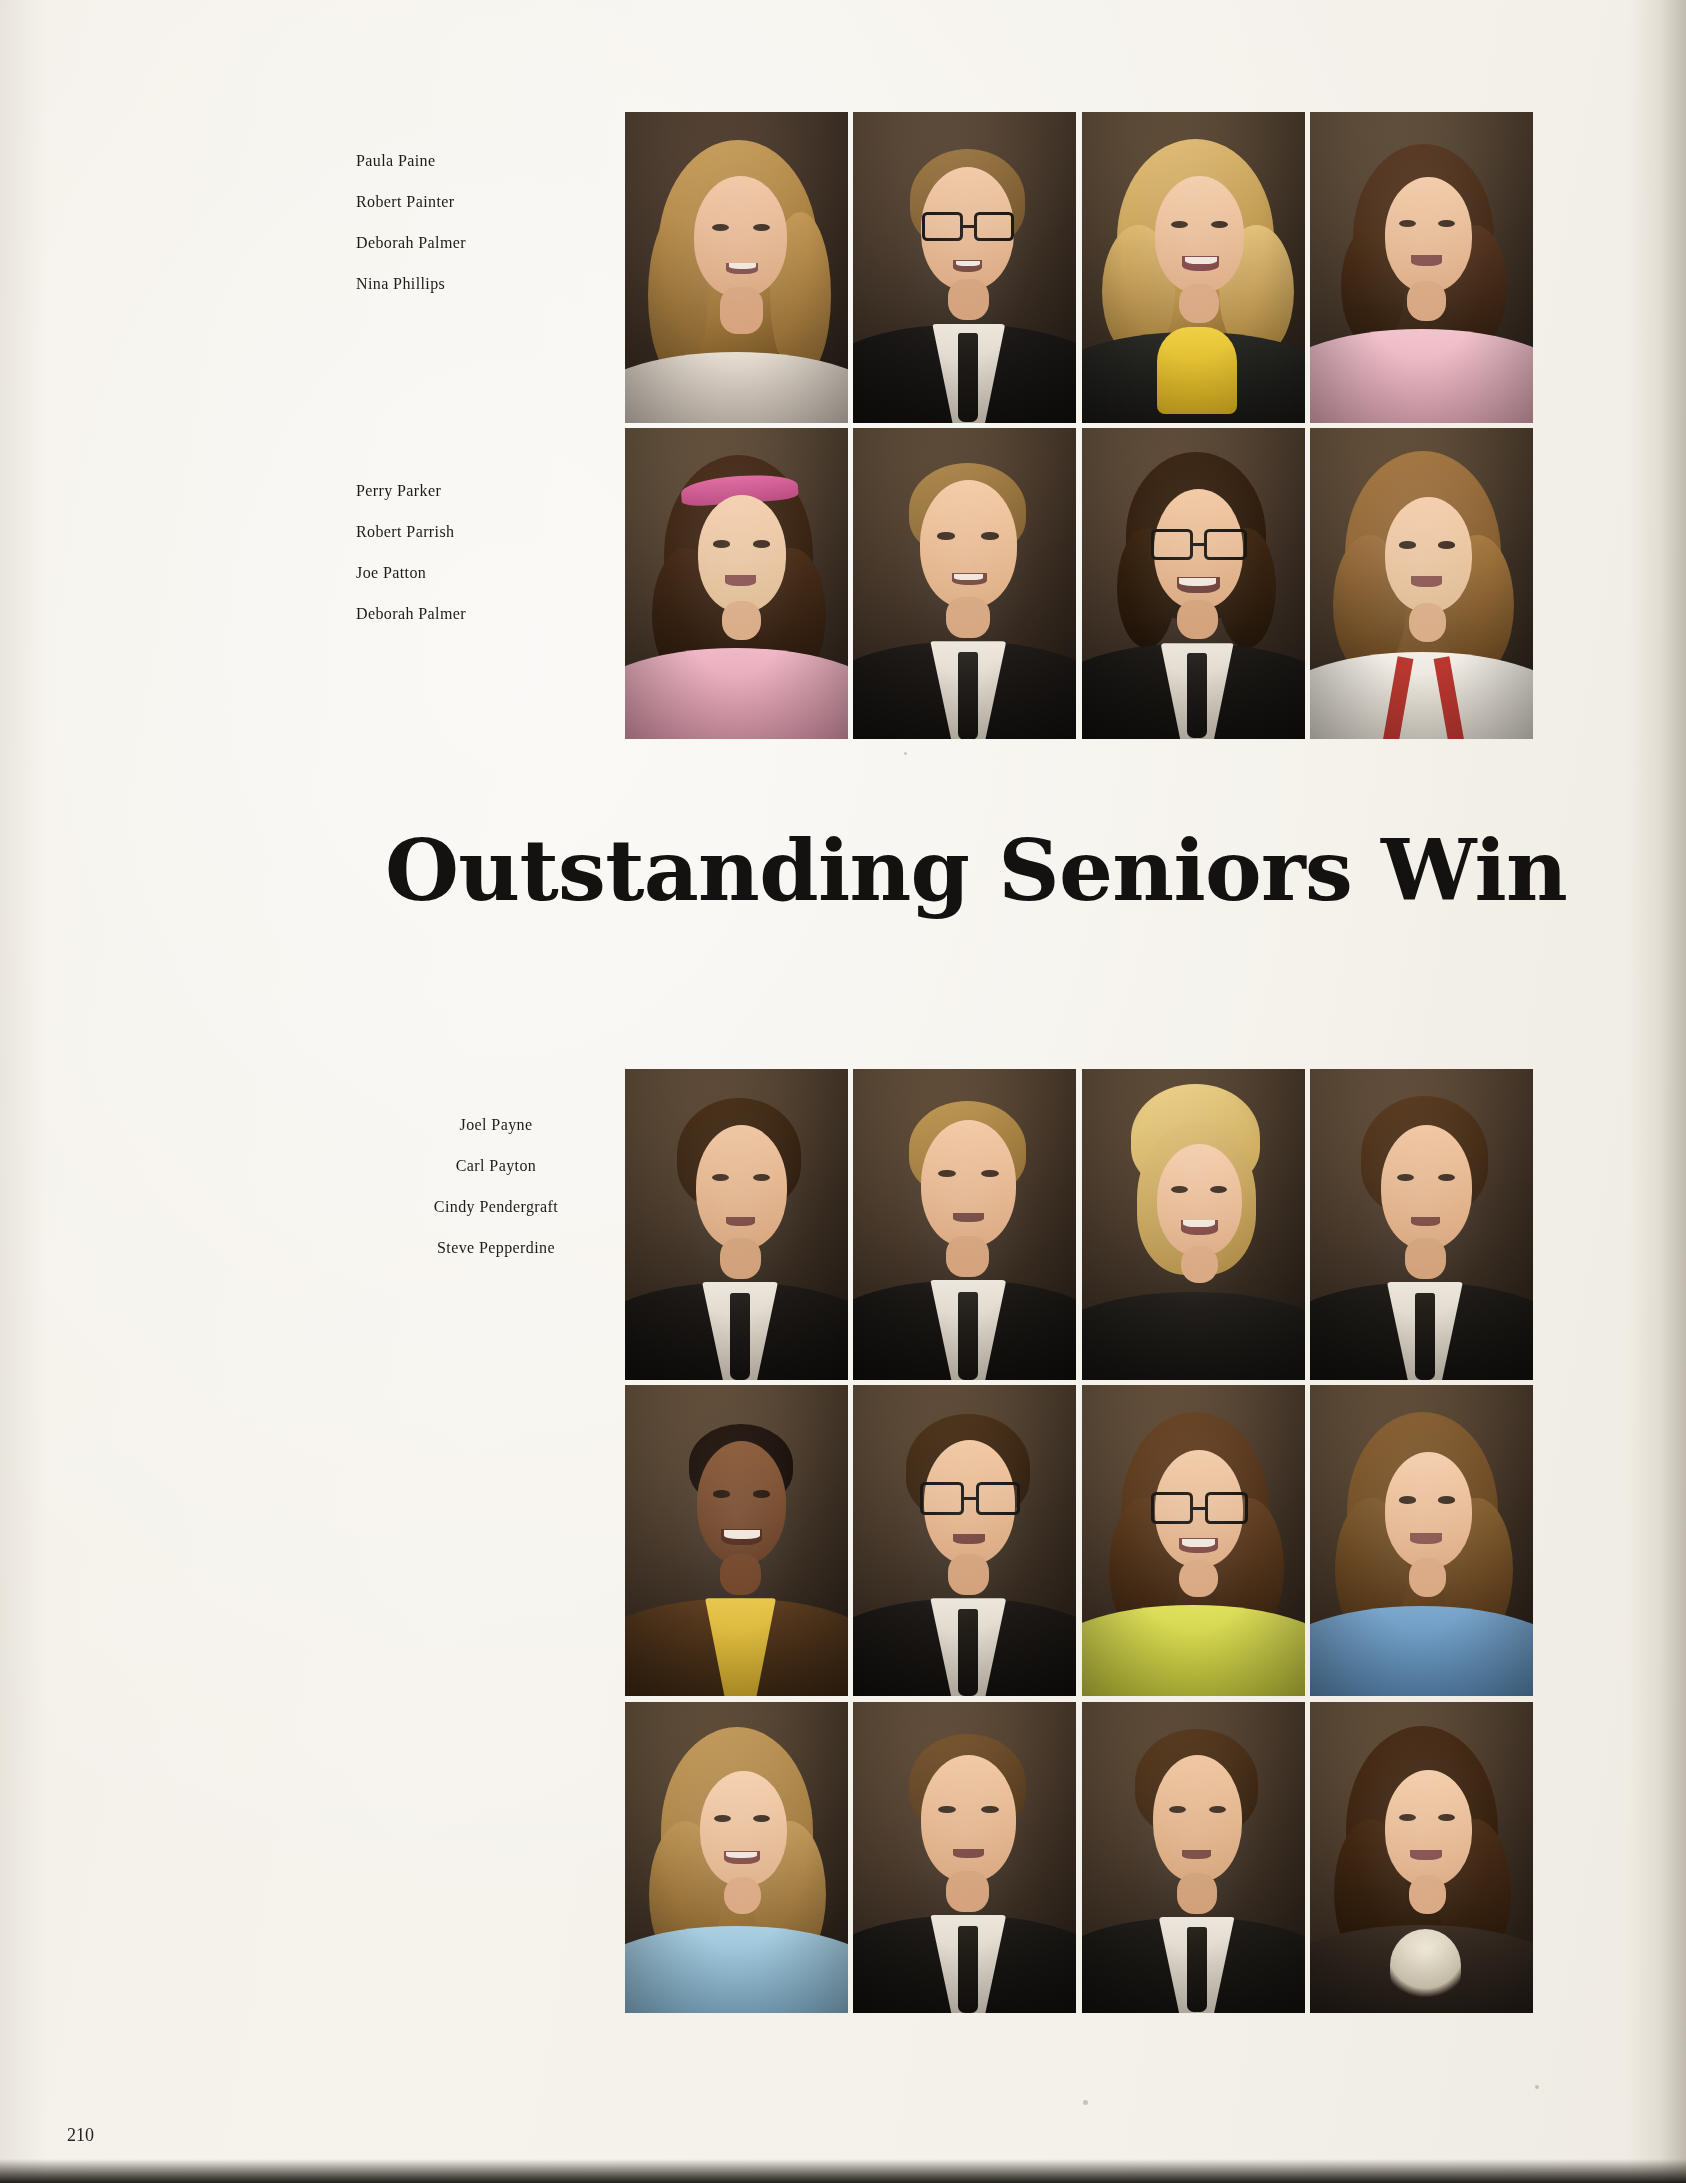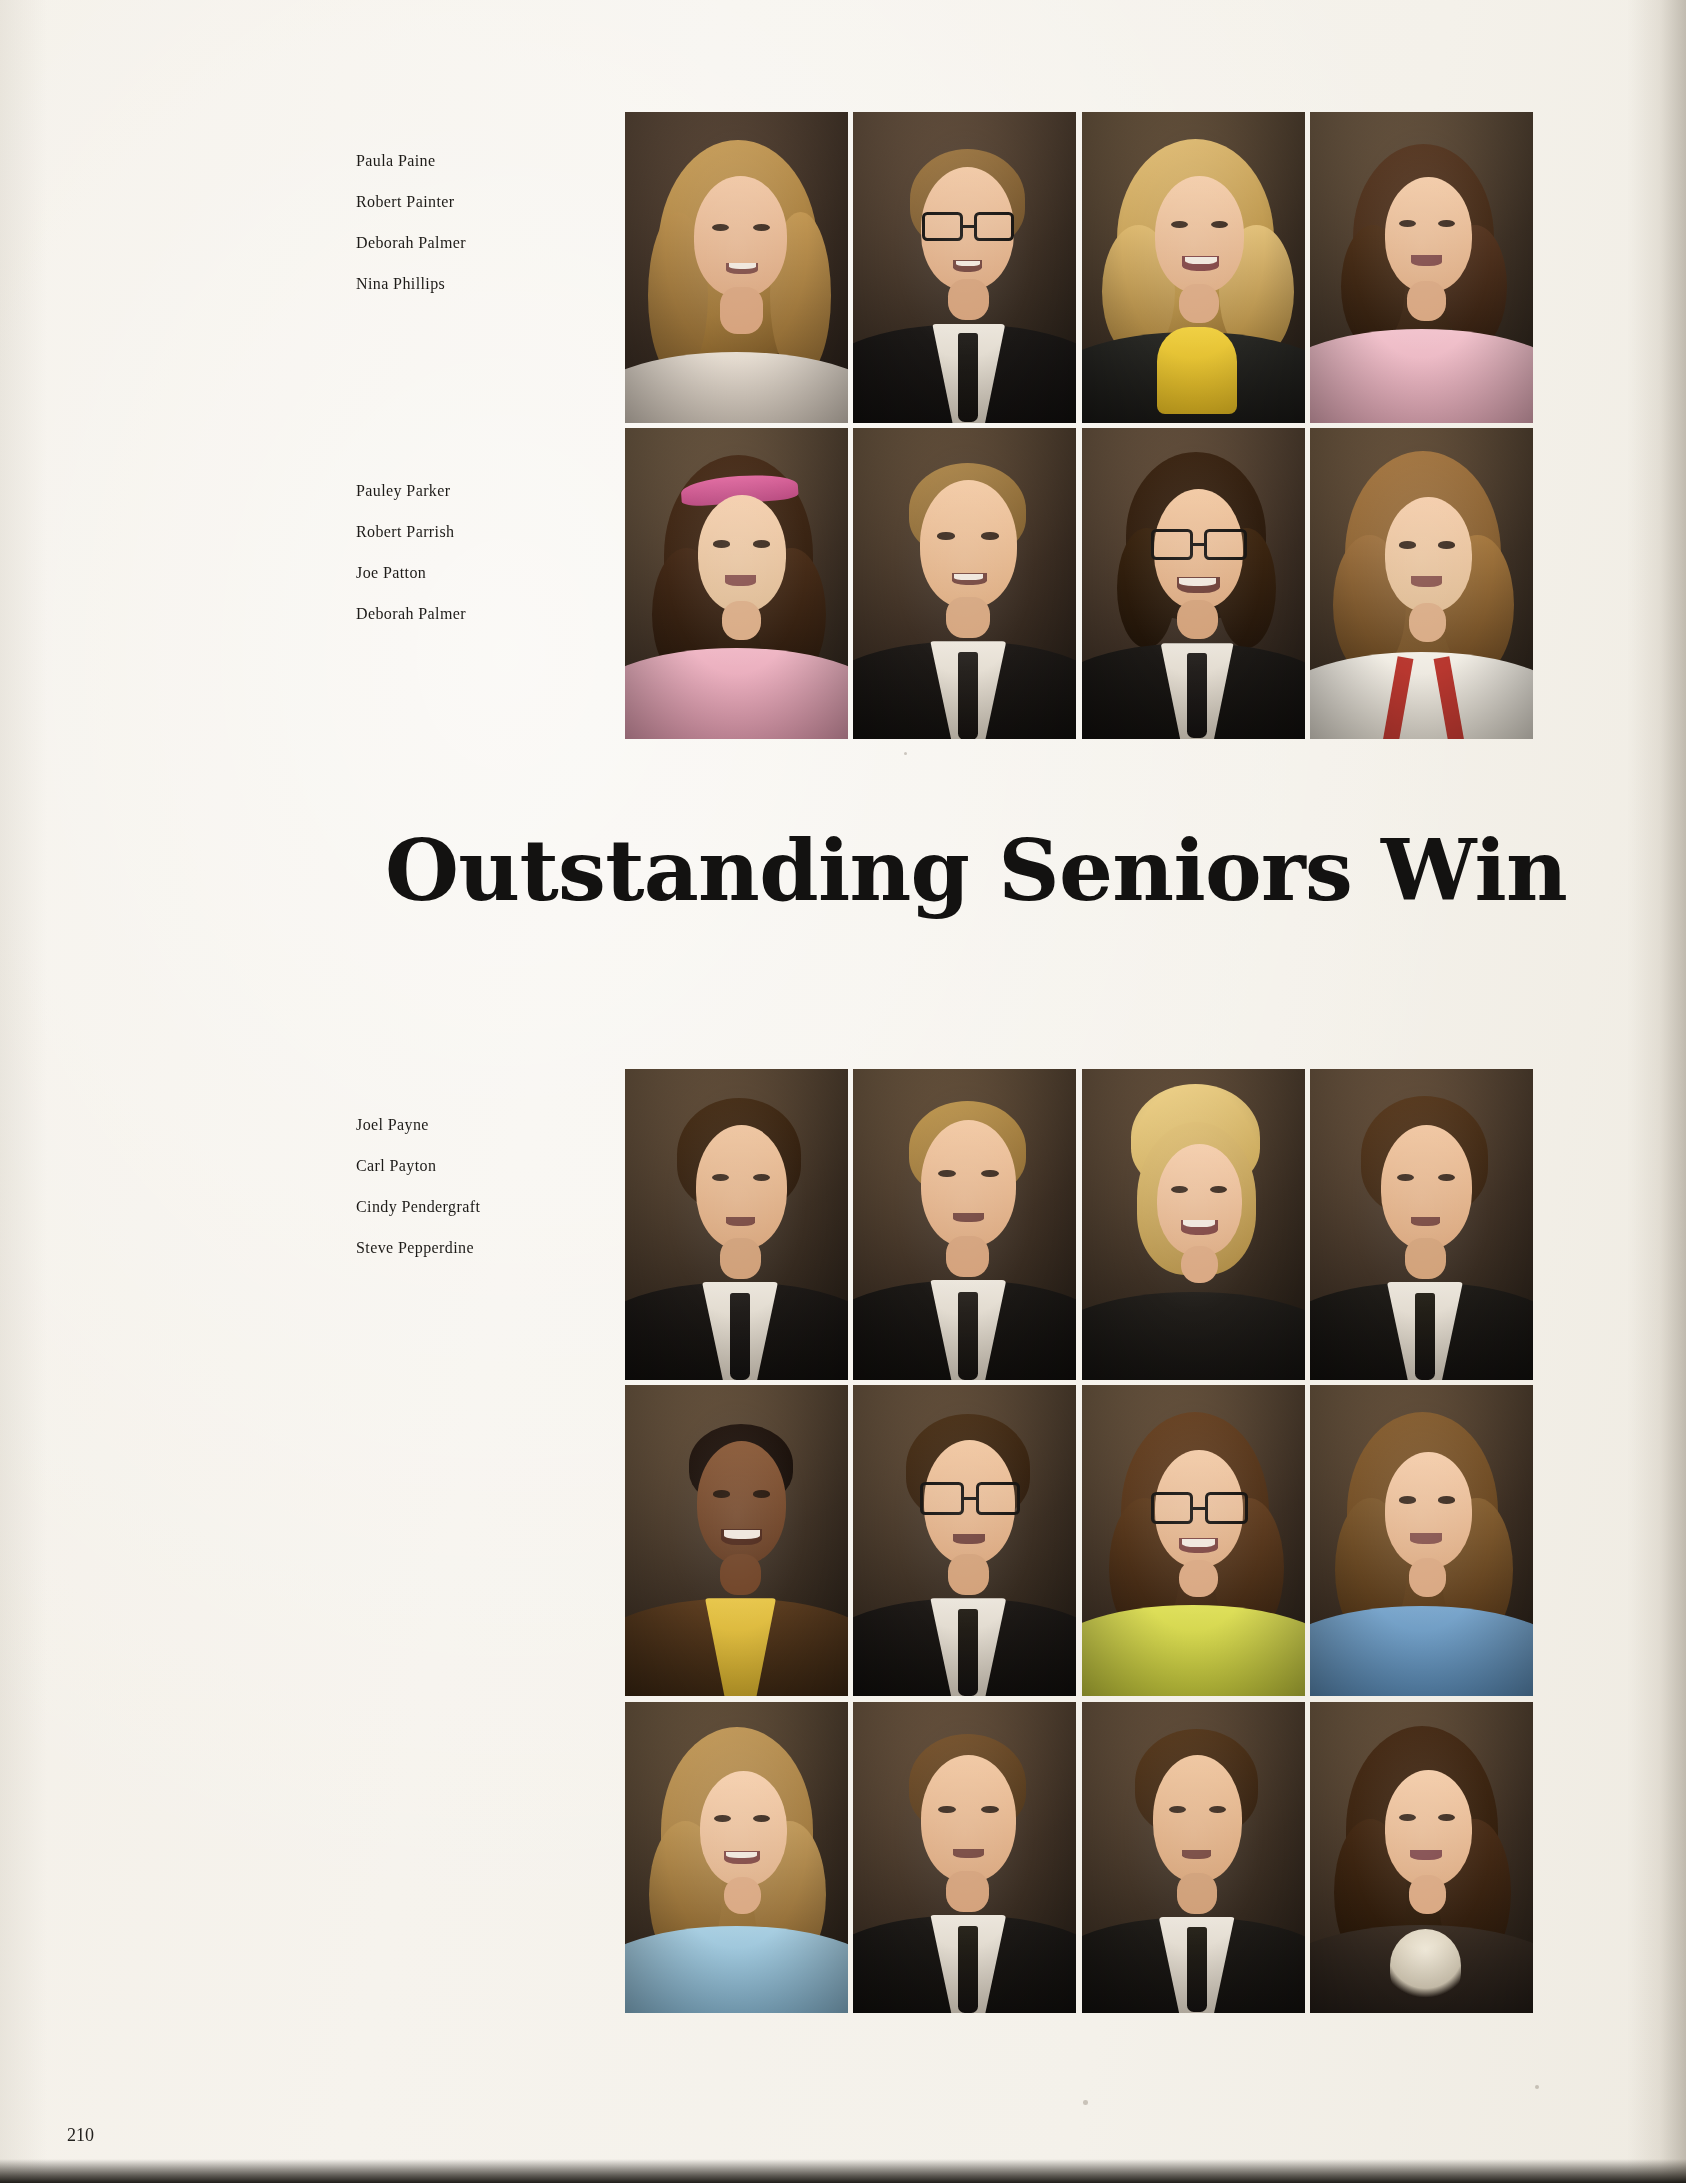--- a/index.html
+++ b/index.html
@@ -184,21 +184,21 @@
   <div class="edge-left"></div>
 
   <div class="name-group" style="left:356px; top:153px;">
     <div class="name-line">Paula Paine</div>
     <div class="name-line">Robert Painter</div>
     <div class="name-line">Deborah Palmer</div>
     <div class="name-line">Nina Phillips</div>
   </div>
 
   <div class="name-group" style="left:356px; top:483px;">
-    <div class="name-line">Pauley Parker</div>
+    <div class="name-line">Perry Parker</div>
     <div class="name-line">Robert Parrish</div>
     <div class="name-line">Joe Patton</div>
     <div class="name-line">Deborah Palmer</div>
   </div>
 
   <div class="grid" style="left:625px; top:112px; grid-template-columns: repeat(4, 223px); grid-template-rows: repeat(2, 311px);">
 
     <div class="photo">
       <div class="bg" style="background:linear-gradient(150deg,#5d4a3a,#3a2d23 55%,#241c16);"></div>
       <div class="hair" style="left:33px; top:28px; width:160px; height:220px; background:linear-gradient(160deg,#caa15e,#9c7436 70%,#6f5024);"></div>
@@ -324,21 +324,21 @@
       <div class="neck" style="left:99px; top:175px; width:37px; height:39px; background:#d9ab85;"></div>
       <div class="shoulders" style="top:224px; height:113px; background:linear-gradient(180deg,#f3efe7,#d8d2c6);"></div>
       <div style="position:absolute; left:80px; top:229px; width:16px; height:87px; background:#b8372f; transform:rotate(10deg);"></div>
       <div style="position:absolute; left:131px; top:229px; width:16px; height:87px; background:#b8372f; transform:rotate(-10deg);"></div>
       <div class="vig"></div>
     </div>
   </div>
 
   <div class="headline" style="left:385px; top:820px;">Outstanding Seniors Win</div>
 
-  <div class="name-group" style="left:356px; top:1117px;">
+  <div class="name-group" style="left:356px; top:1117px;text-align:center;">
     <div class="name-line">Joel Payne</div>
     <div class="name-line">Carl Payton</div>
     <div class="name-line">Cindy Pendergraft</div>
     <div class="name-line">Steve Pepperdine</div>
   </div>
 
 
 
   <div class="grid" style="left:625px; top:1069px; grid-template-columns: repeat(4, 223px); grid-template-rows: repeat(3, 311px);">
 

